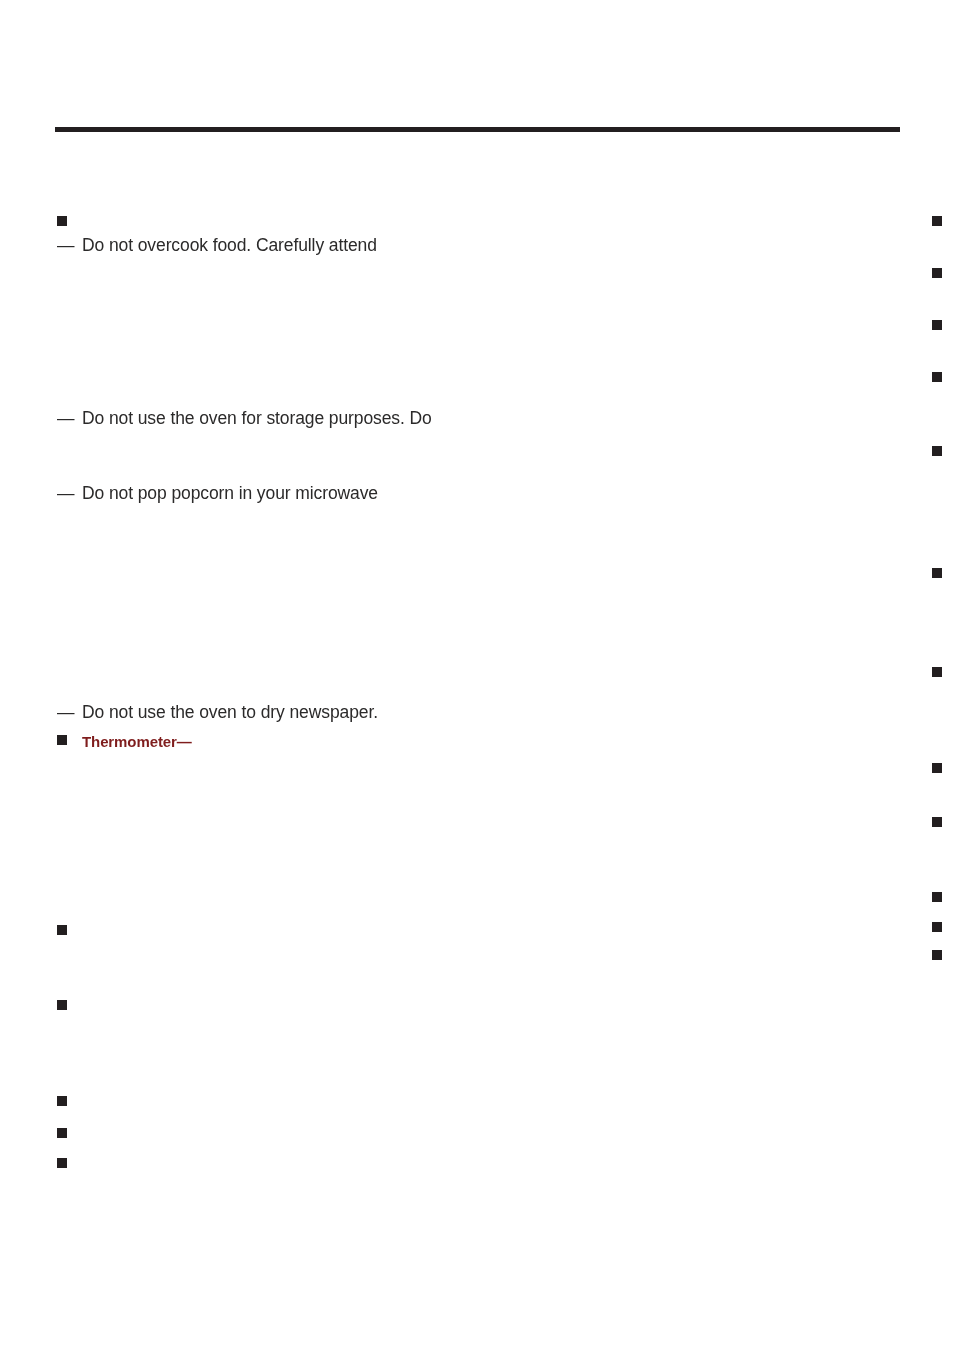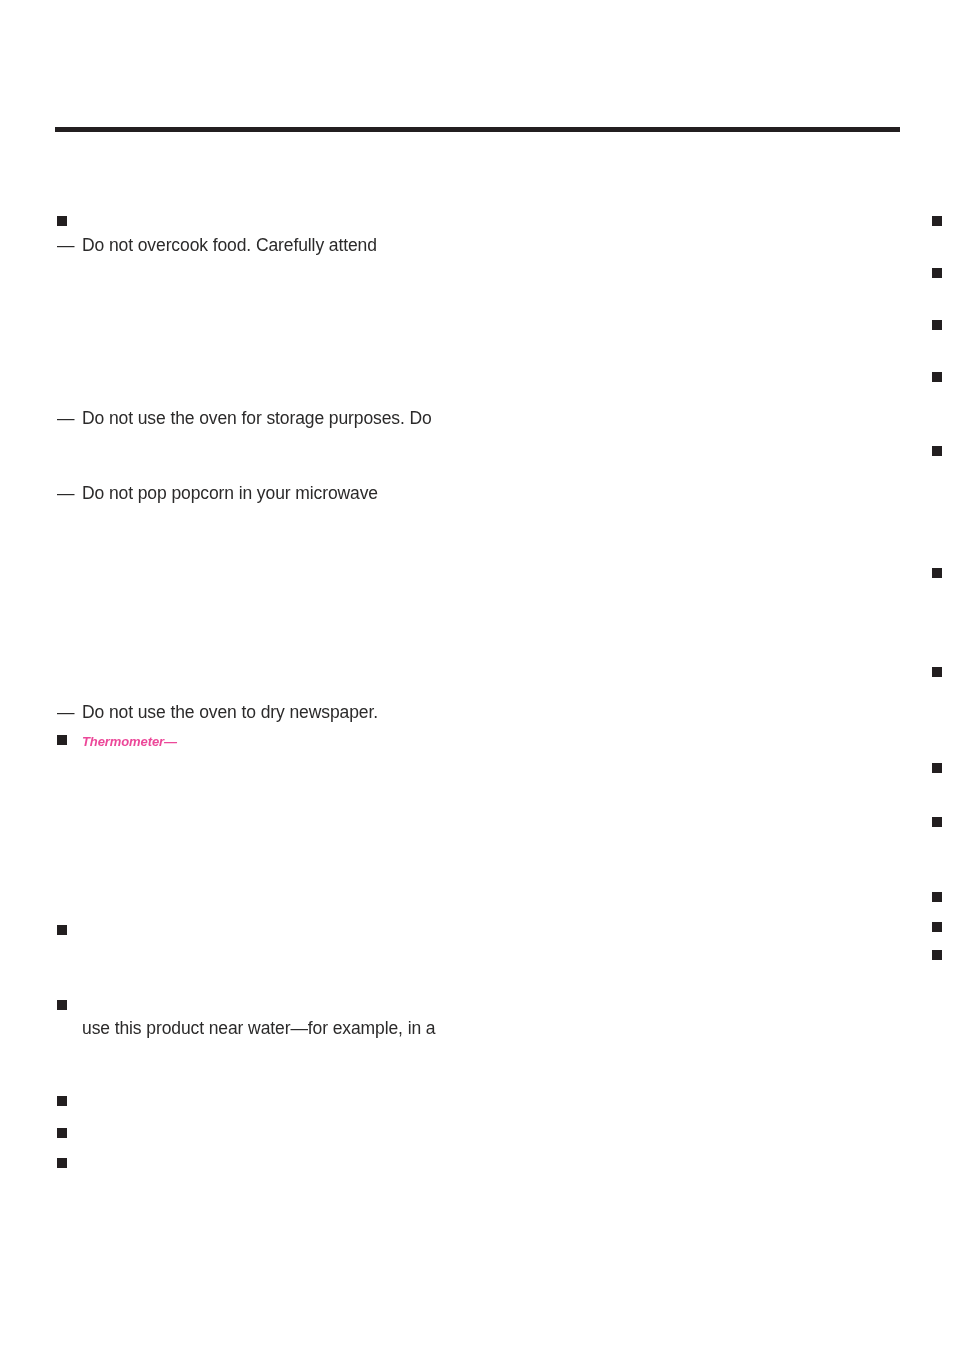--- a/index.html
+++ b/index.html
@@ -76,26 +76,25 @@
   .dash-item .dash {
     display: inline-block;
     width: 25px;
     color: #2b2a2a;
   }
 
   
   .heading-item {
     position: absolute;
     white-space: nowrap;
-    font-size: 13px;
+    font-size: 15px;
     line-height: 22px;
     font-weight: bold;
-    font-style: italic;
     letter-spacing: -0.1px;
-    color: #ec4899;
+    color: #7f1d1d;
   }
 </style>
 </head>
 <body>
 
 <div id="page">
 
   <div class="header-rule" style="left: 55px; top: 127px; width: 845px; height: 5px; background: rgb(35, 31, 32);"></div>
 
   <div class="column left" id="left-column">
@@ -104,21 +103,20 @@
       <div class="bullet" style="left: 57px; top: 925px; background: rgb(35, 31, 32);"></div>
       <div class="bullet" style="left: 57px; top: 1000px; background: rgb(35, 31, 32);"></div>
       <div class="bullet" style="left: 57px; top: 1096px; background: rgb(35, 31, 32);"></div>
       <div class="bullet" style="left: 57px; top: 1128px; background: rgb(35, 31, 32);"></div>
       <div class="bullet" style="left: 57px; top: 1158px; background: rgb(35, 31, 32);"></div>
       <div class="dash-item" style="left: 57px; top: 234px;"><span class="dash">—</span><span>Do not overcook food. Carefully attend</span></div>
       <div class="dash-item" style="left: 57px; top: 407px;"><span class="dash">—</span><span>Do not use the oven for storage purposes. Do</span></div>
       <div class="dash-item" style="left: 57px; top: 482px;"><span class="dash">—</span><span>Do not pop popcorn in your microwave</span></div>
       <div class="dash-item" style="left: 57px; top: 701px;"><span class="dash">—</span><span>Do not use the oven to dry newspaper.</span></div>
       <div class="heading-item" style="left: 82px; top: 731px;">Thermometer—</div>
-      <div class="line" style="left: 82px; top: 1017px;">use this product near water—for example, in a</div>
     </div>
 
   <div class="column right" id="right-column">
       <div class="bullet" style="left: 492px; top: 216px; background: rgb(35, 31, 32);"></div>
       <div class="bullet" style="left: 492px; top: 268px; background: rgb(35, 31, 32);"></div>
       <div class="bullet" style="left: 492px; top: 320px; background: rgb(35, 31, 32);"></div>
       <div class="bullet" style="left: 492px; top: 372px; background: rgb(35, 31, 32);"></div>
       <div class="bullet" style="left: 492px; top: 446px; background: rgb(35, 31, 32);"></div>
       <div class="bullet" style="left: 492px; top: 568px; background: rgb(35, 31, 32);"></div>
       <div class="bullet" style="left: 492px; top: 667px; background: rgb(35, 31, 32);"></div>

